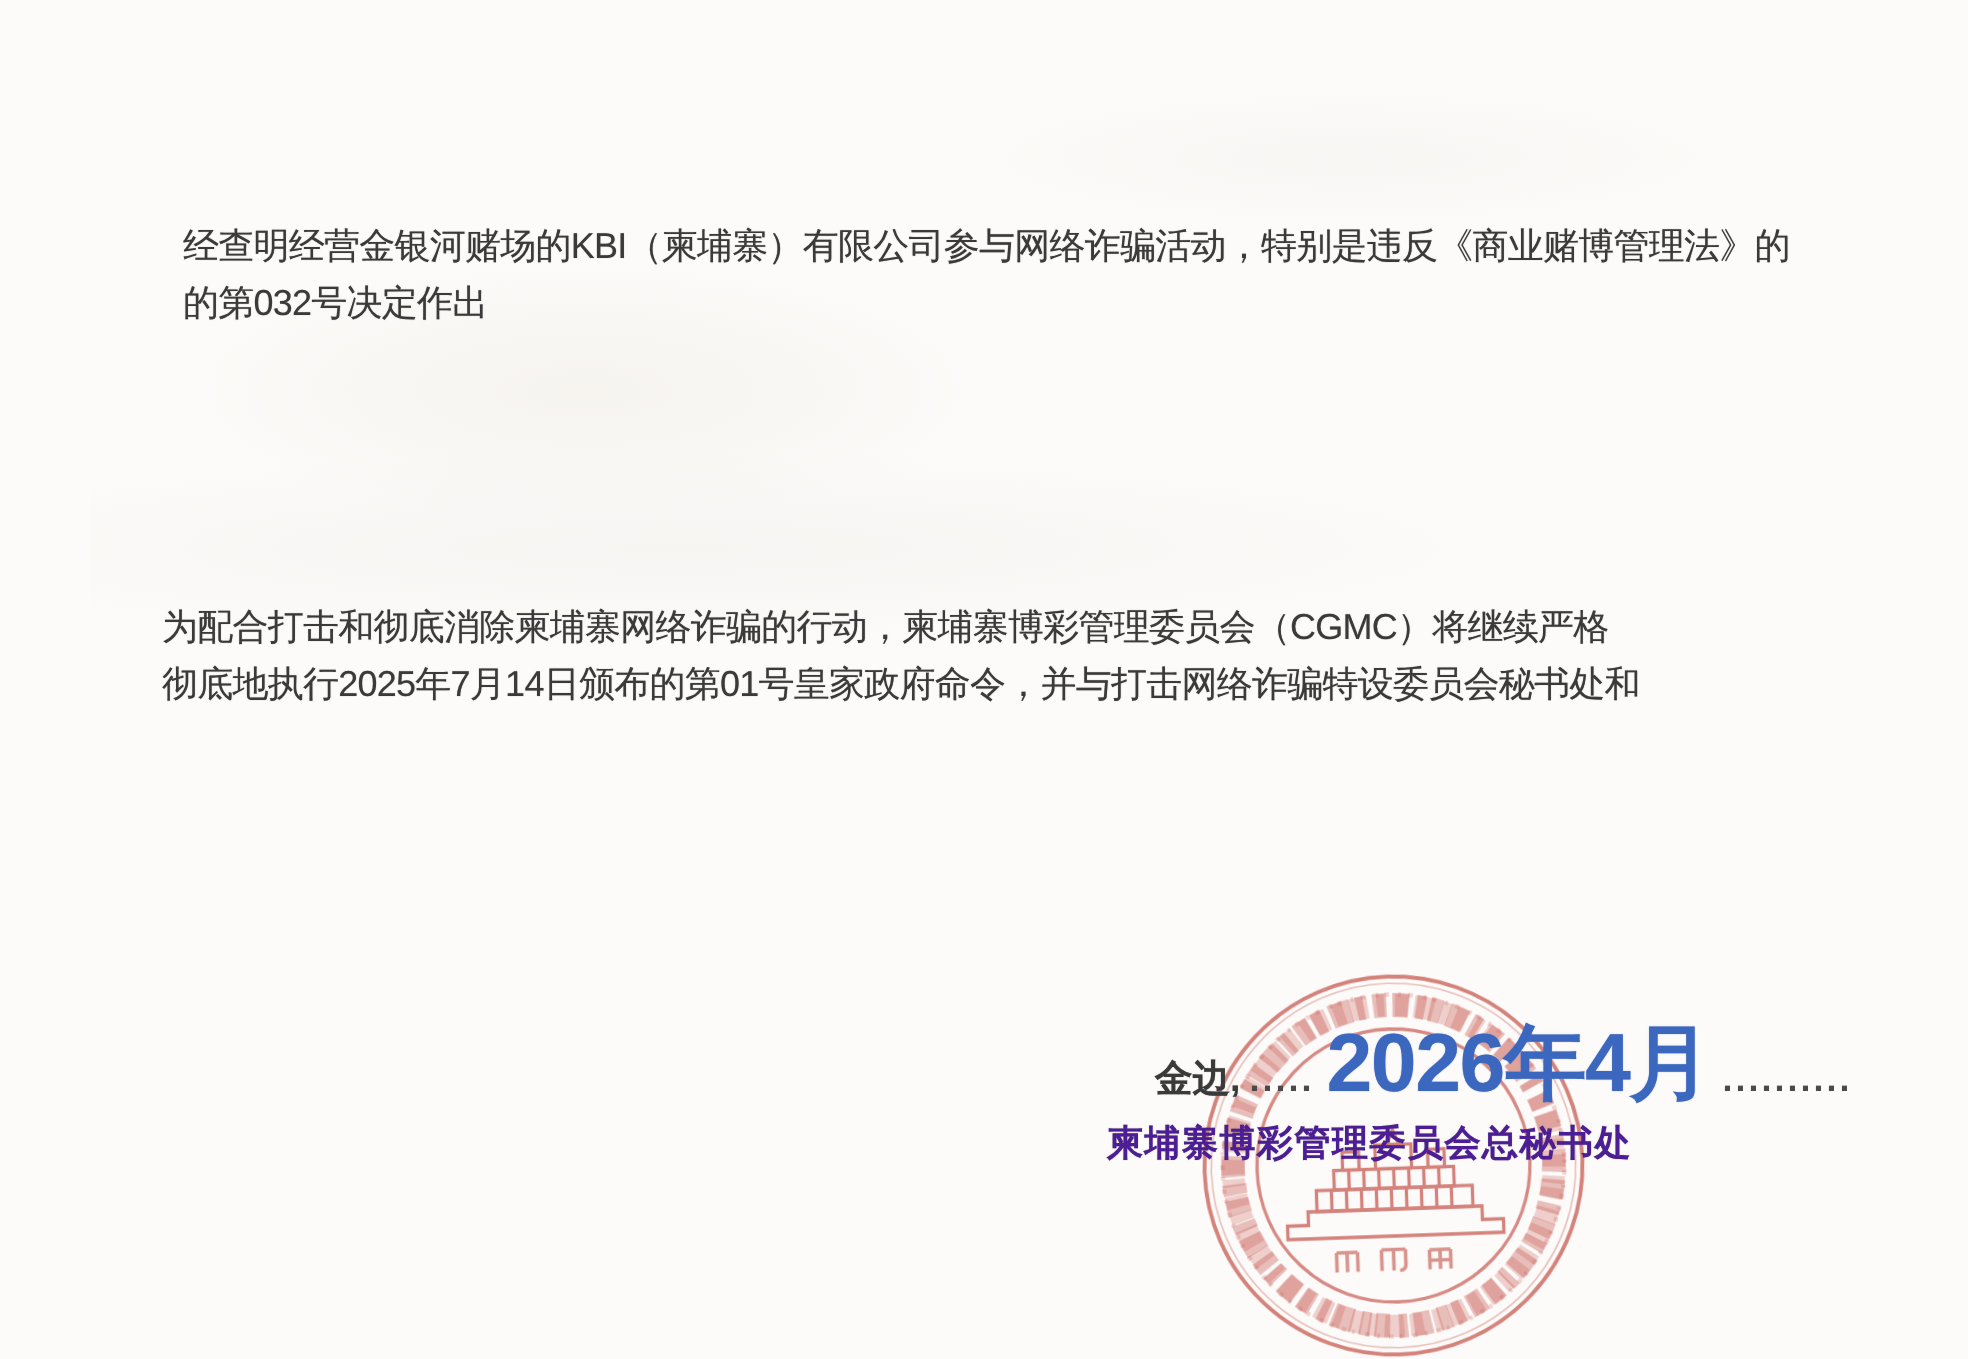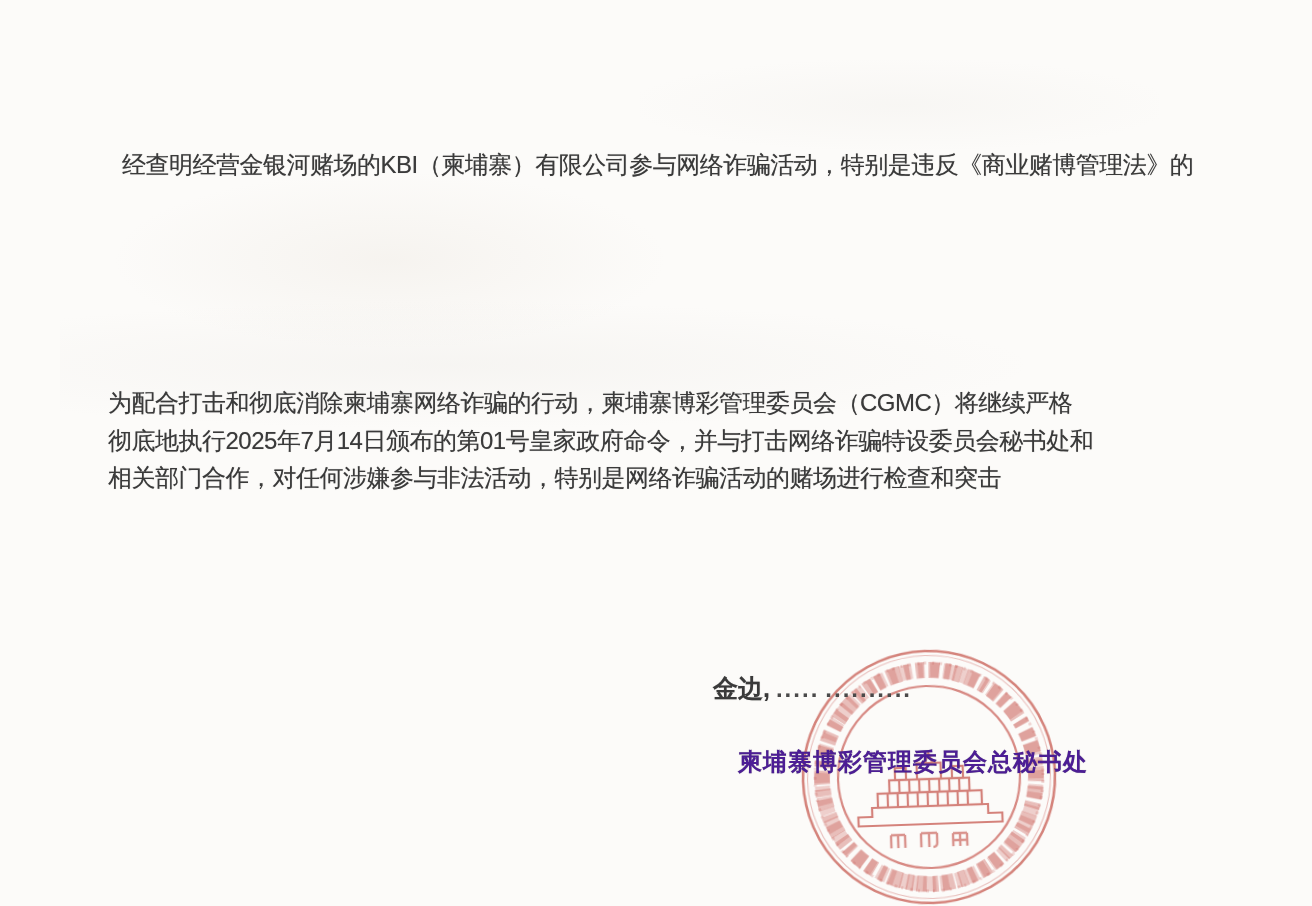--- a/index.html
+++ b/index.html
@@ -21,25 +21,25 @@
   .doc-text{
     color:#3a3a3a;
     font-size:24px;
     letter-spacing:-0.5px;
     line-height:37.5px;
     text-shadow:0 0 .7px rgba(70,70,70,.55);
     white-space:nowrap;
   }
   .para{position:absolute;}
   .para-1{left:111px;top:146px;margin-left:11px;}
-  .para-2{left:108px;top:384px;}
+  .para-2{left:108px;top:400px;}
   .closing{position:absolute;left:111px;top:626px;}
   
   .sig-row{
-    position:absolute;left:713px;top:672px;
+    position:absolute;left:770px;top:672px;
     display:flex;align-items:baseline;gap:6px;
     white-space:nowrap;z-index:3;
   }
   .sig-place{
     color:#3a3a3a;font-size:25px;font-weight:bold;
     text-shadow:0 0 .7px rgba(70,70,70,.5);
   }
   .sig-dots{
     color:#4a4a4a;font-size:24px;letter-spacing:2px;font-weight:bold;
   }
@@ -103,30 +103,31 @@
       <g stroke="#c1463c" fill="none" stroke-width="2.4" opacity="0.62" transform="translate(133,196)">
         <path d="M -40,-6 h 14 M -40,-6 v 13 M -33,-6 v 13 M -26,-6 v 13"></path>
         <path d="M -10,-7 h 16 M -10,-7 v 14 M -2,-7 v 14 M 6,-7 v 10 q 0,4 -4,4"></path>
         <path d="M 22,-6 h 14 M 22,-6 v 13 M 29,-6 v 13 M 36,-6 v 13 M 22,1 h 14"></path>
       </g>
     </svg>
   </div>
 
   <div class="para para-1">
     <div class="doc-text">经查明经营金银河赌场的KBI（柬埔寨）有限公司参与网络诈骗活动，特别是违反《商业赌博管理法》的</div>
+    <div class="doc-text">的第032号决定作出</div>
   </div>
 
   <div class="para para-2">
     <div class="doc-text">为配合打击和彻底消除柬埔寨网络诈骗的行动，柬埔寨博彩管理委员会（CGMC）将继续严格</div>
     <div class="doc-text">彻底地执行2025年7月14日颁布的第01号皇家政府命令，并与打击网络诈骗特设委员会秘书处和</div>
-    <div class="doc-text">相关部门合作，对任何涉嫌参与非法活动，特别是网络诈骗活动的赌场进行检查和突击</div>
   </div>
 
 
   <div class="sig-row">
     <span class="sig-place">金边,</span>
     <span class="sig-dots">.....</span>
+    <span class="sig-date">2026年4月</span>
     <span class="sig-dots">..........</span>
   </div>
 
   <div class="sig-org">柬埔寨博彩管理委员会总秘书处</div>
 
 </div>
 
 </body></html>

